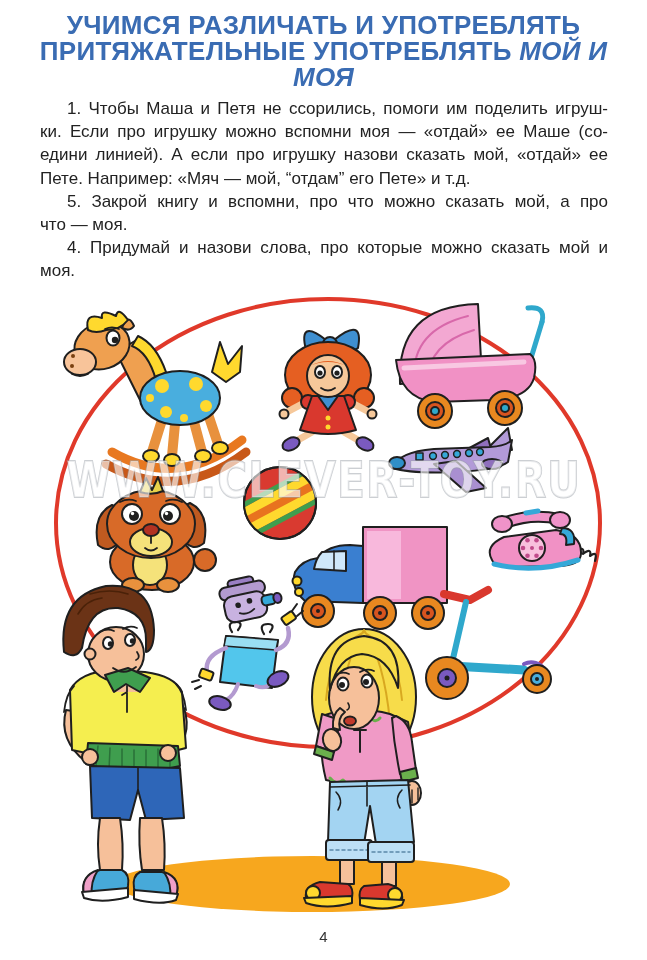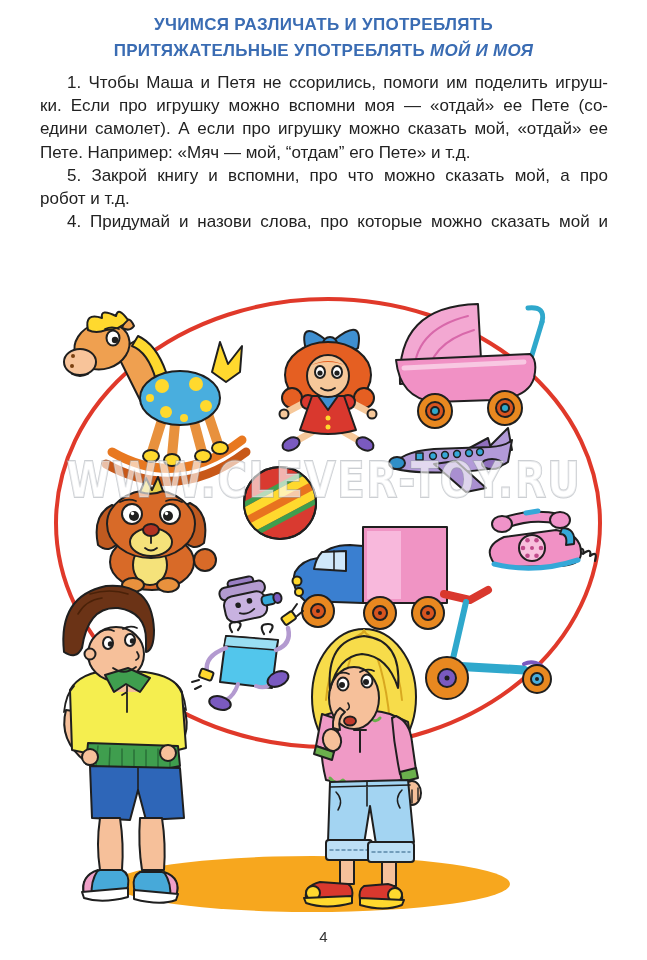--- a/index.html
+++ b/index.html
@@ -1,21 +1,21 @@
 <!DOCTYPE html>
 <html style="--title: #3a6cb3; --body_text: #222222; --oval: #e0392a; --ground: #f7a71e;"><head>
 <meta charset="utf-8">
 <style>
   html,body{margin:0;padding:0;background:#fff;}
   .page{position:relative;width:647px;height:960px;background:#fff;overflow:hidden;
         font-family:"Liberation Sans",sans-serif;}
   .artwork{position:absolute;left:0;top:0;width:647px;height:960px;z-index:1;}
   .textcol{position:relative;z-index:2;}
   .title{margin:12px 30px 0 30px;text-align:center;color:var(--title,#3a6cb3);
-         font-weight:bold;font-size:17px;line-height:26px;letter-spacing:.3px;}
+         font-weight:bold;font-size:26px;line-height:26px;letter-spacing:.3px;}
   .title .it{font-style:italic;text-align:center;}
   .bodytext{margin:7px 39px 0 40px;font-size:17px;line-height:23.2px;color:var(--body_text,#222);}
   .textline{text-align:justify;}
   .textline.justify{text-align-last:justify;}
   .textline.indent{text-indent:27px;}
   .it{}
   .pagenum{position:absolute;z-index:2;left:0;right:0;bottom:15px;text-align:center;
            font-size:15px;color:#333;}
 </style>
 </head>
@@ -323,23 +323,24 @@
     </g>
   </svg>
 
   <div class="textcol">
     <div class="title">
         <div class="titleline"><span>УЧИМСЯ РАЗЛИЧАТЬ И УПОТРЕБЛЯТЬ</span></div>
         <div class="titleline"><span>ПРИТЯЖАТЕЛЬНЫЕ УПОТРЕБЛЯТЬ </span><span class="it">МОЙ И МОЯ</span></div>
       </div>
     <div class="bodytext">
         <div class="textline indent justify"><span>1. Чтобы Маша и Петя не ссорились, помоги им поделить игруш-</span></div>
-        <div class="textline justify"><span>ки. Если про игрушку можно вспомни </span><span class="it">моя</span><span> — «отдай» ее Пете (со-</span></div>
-        <div class="textline justify"><span>едини самолет). А если про игрушку можно сказать </span><span class="it">мой</span><span>, «отдай» ее</span></div>
+        <div class="textline justify"><span>ки. Если про игрушку можно вспомни </span><span class="it">моя</span><span> — «отдай» ее Маше (со-</span></div>
+        <div class="textline justify"><span>едини линией). А если про игрушку назови сказать </span><span class="it">мой</span><span>, «отдай» ее</span></div>
         <div class="textline"><span>Пете. Например: «Мяч — </span><span class="it">мой</span><span>, “отдам” его Пете» и т.д.</span></div>
         <div class="textline indent justify"><span>5. Закрой книгу и вспомни, про что можно сказать </span><span class="it">мой</span><span>, а про</span></div>
-        <div class="textline"><span>робот и т.д.</span></div>
+        <div class="textline"><span>что — </span><span class="it">моя</span><span>.</span></div>
         <div class="textline indent justify"><span>4. Придумай и назови слова, про которые можно сказать </span><span class="it">мой</span><span> и</span></div>
+        <div class="textline"><span class="it">моя</span><span>.</span></div>
       </div>
   </div>
 
   <div class="pagenum">4</div>
 </div>
 
 </body></html>

